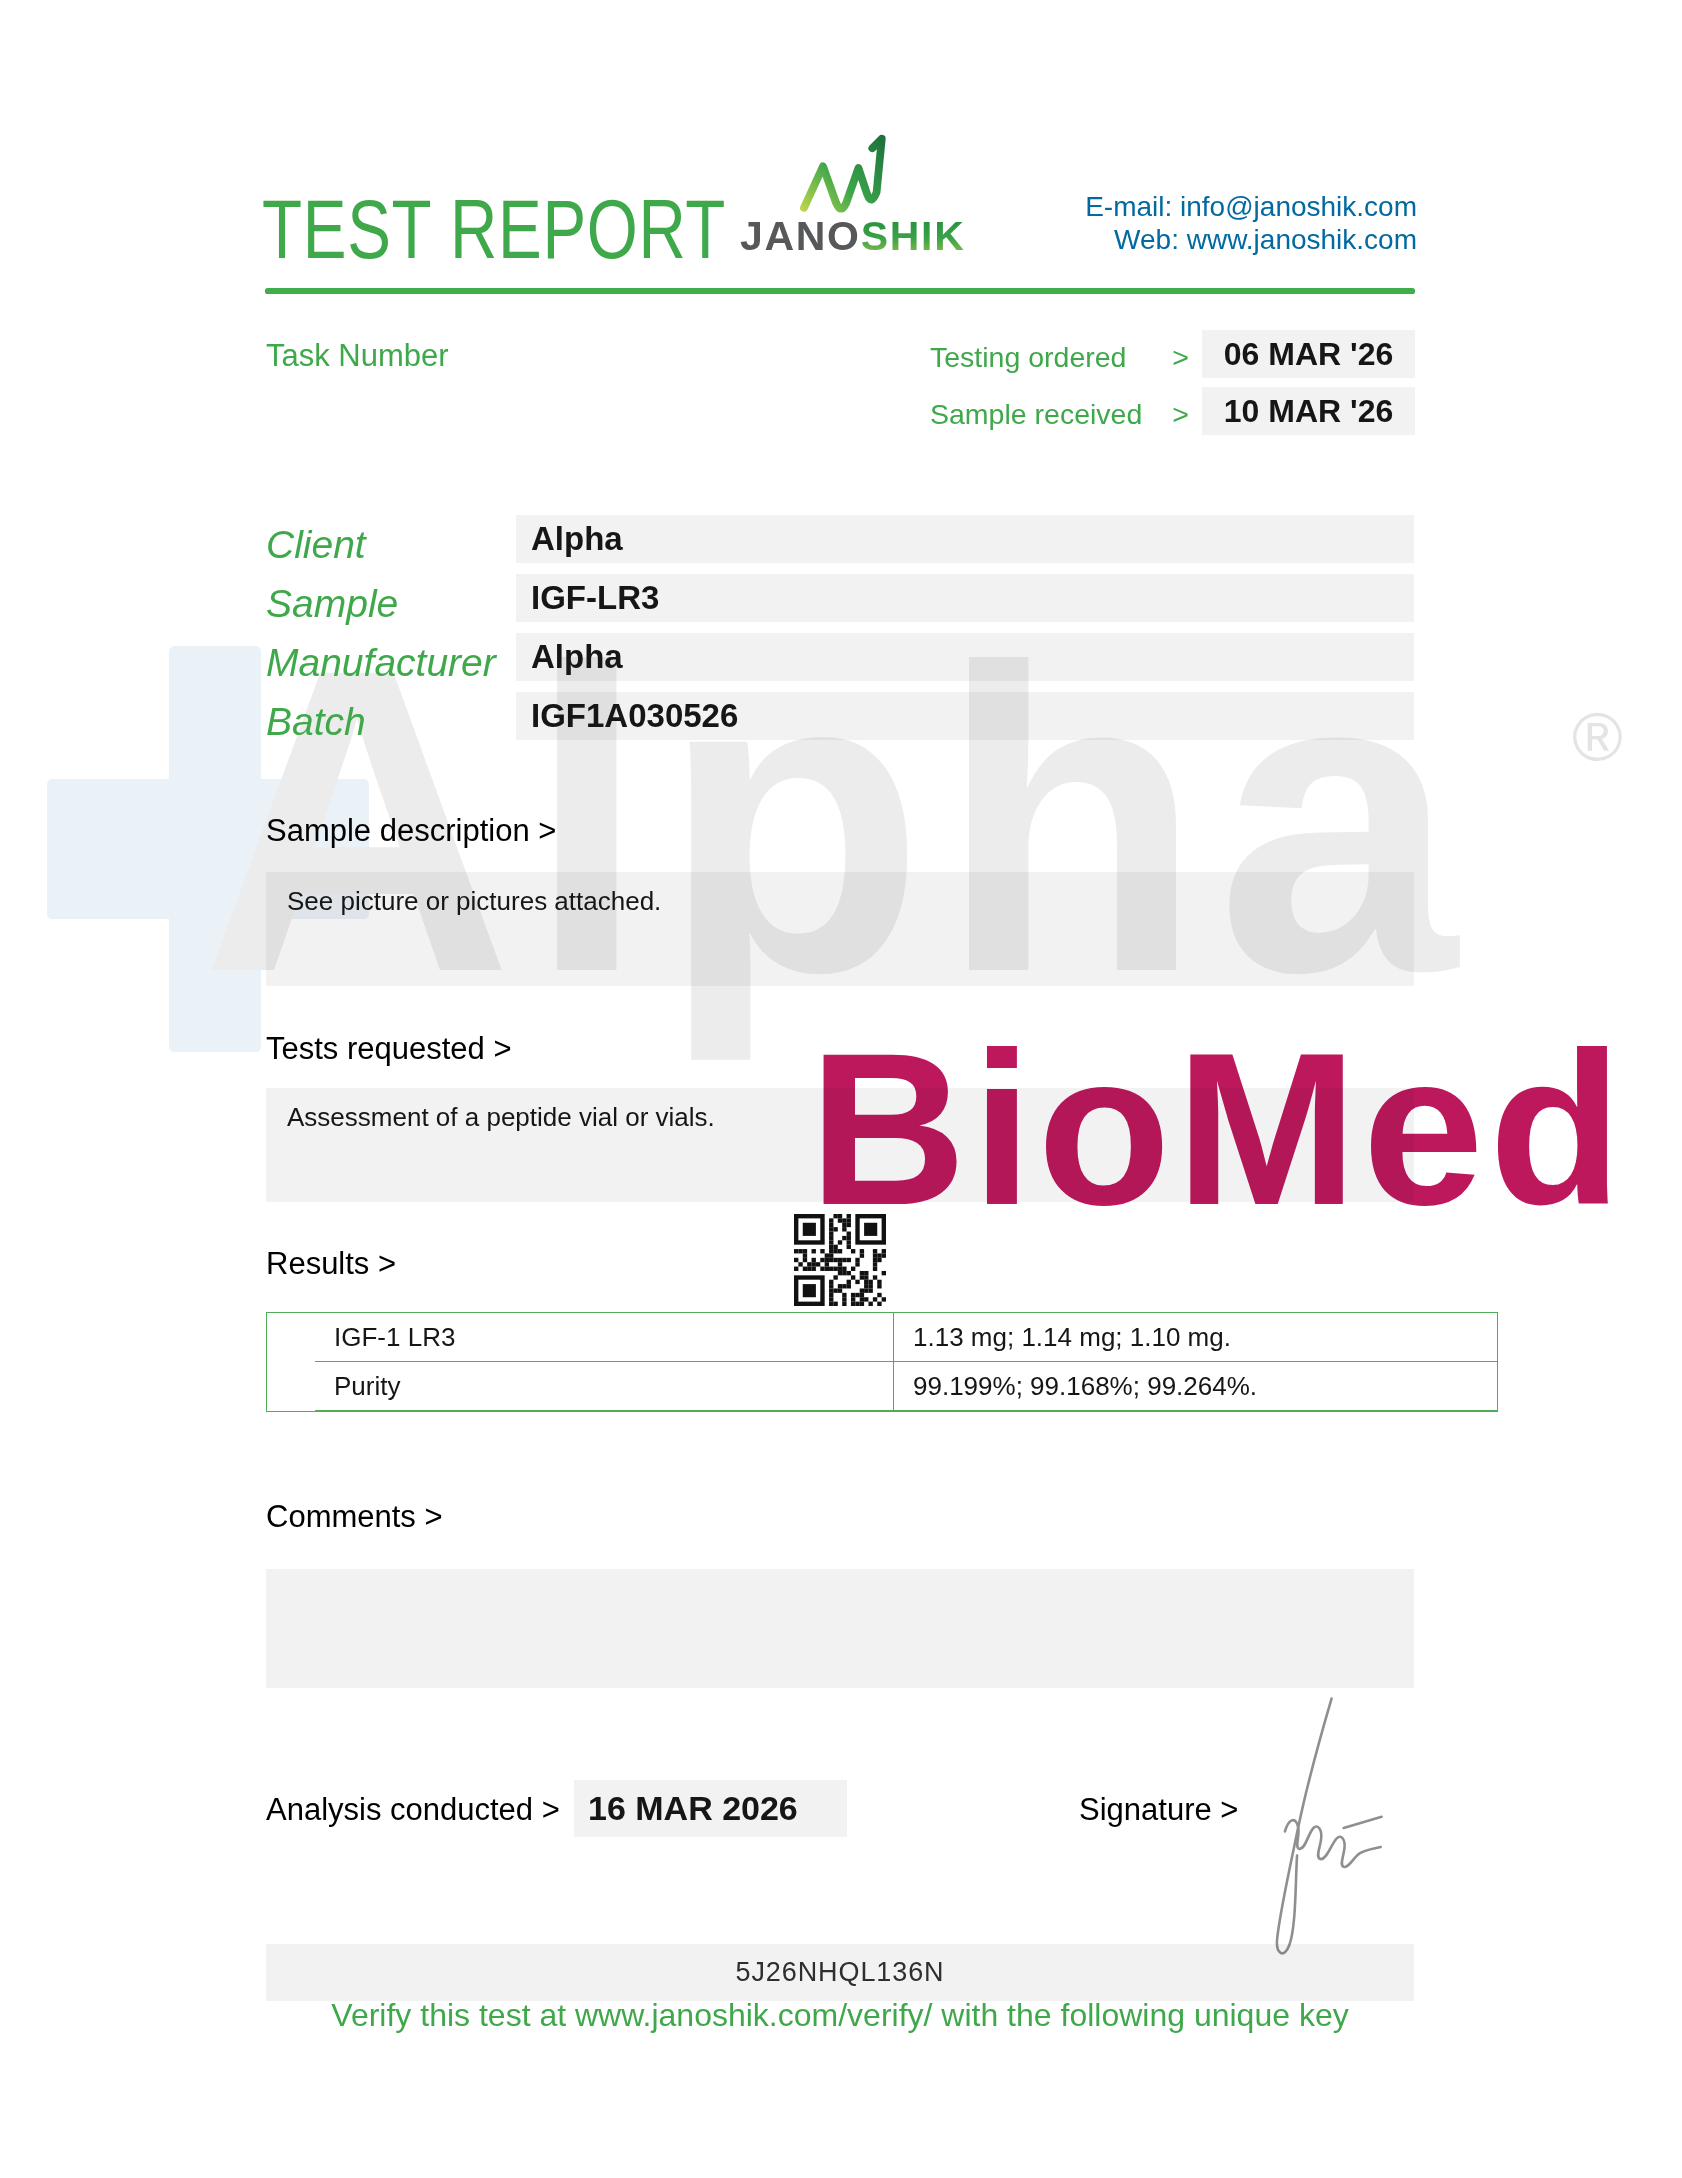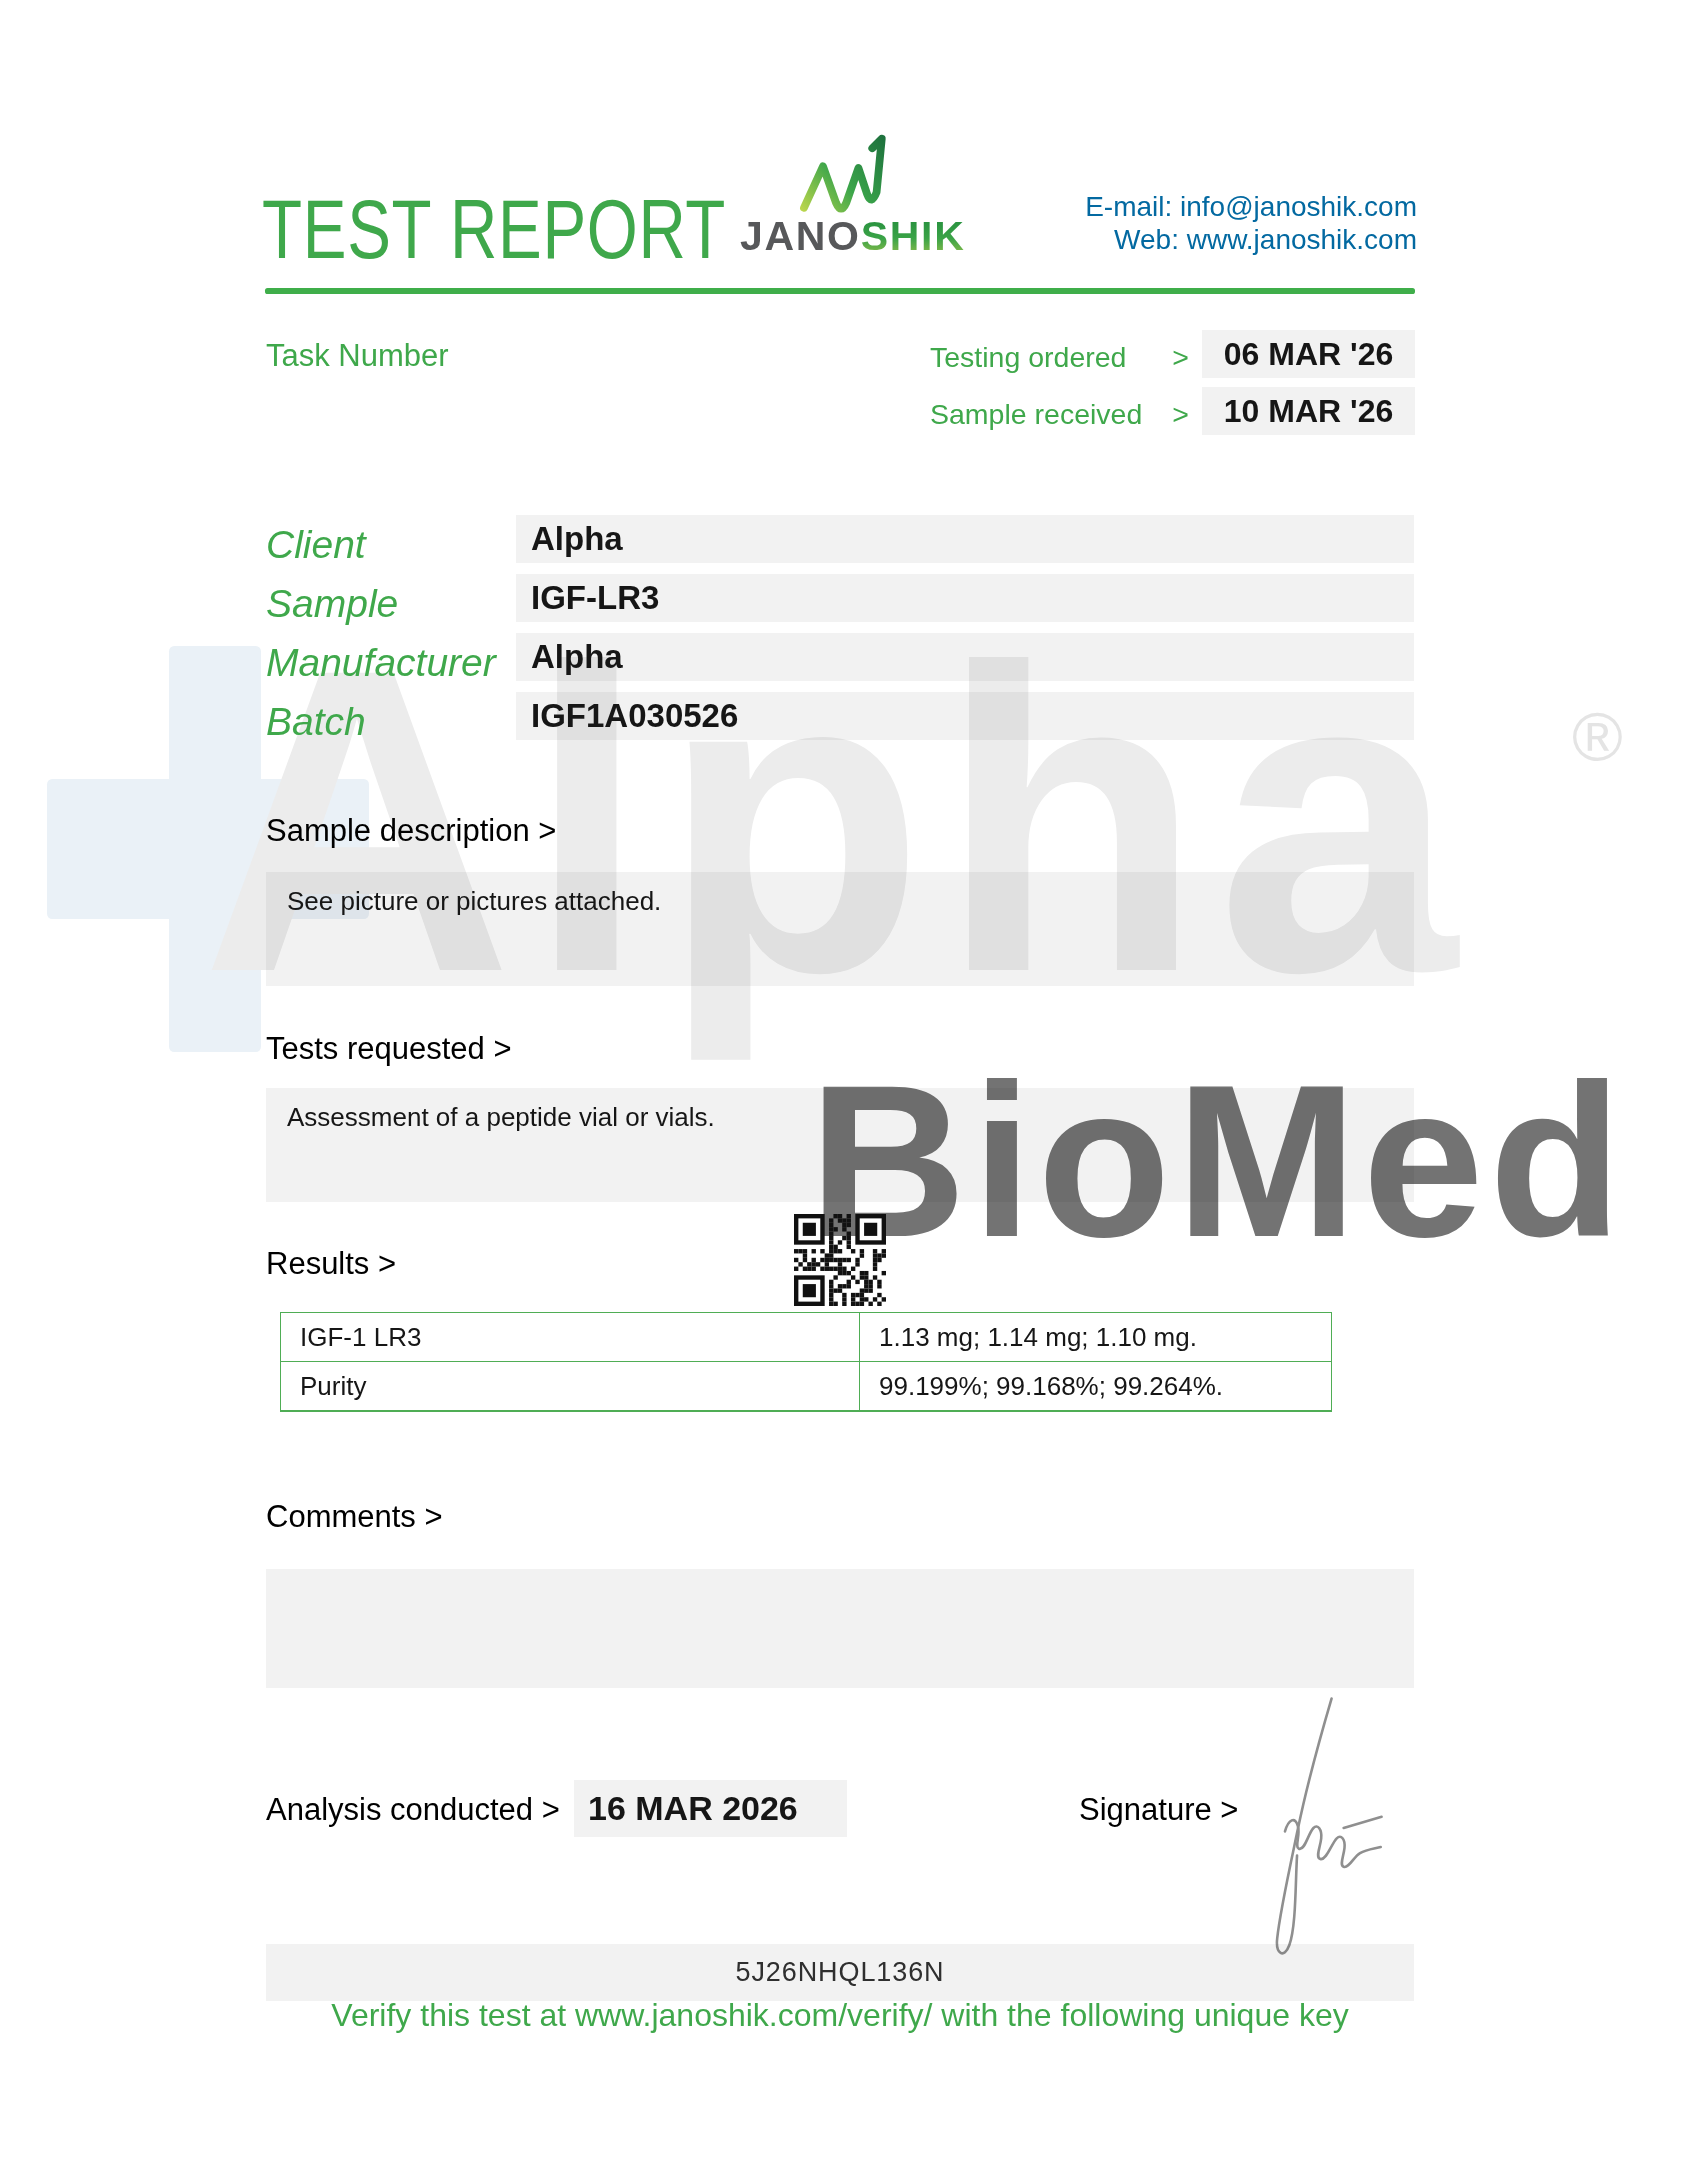--- a/index.html
+++ b/index.html
@@ -8,22 +8,22 @@
     font-family:"Liberation Sans","DejaVu Sans",sans-serif;color:#161616;
   }
   .abs{position:absolute;}
   
   .wm{position:absolute;inset:0;z-index:0;pointer-events:none;}
   .wm-cross-v{position:absolute;left:169px;top:646px;width:92px;height:406px;background:#EAF1F7;border-radius:5.2px;}
   .wm-cross-h{position:absolute;left:47px;top:779px;width:322px;height:140px;background:#EAF1F7;border-radius:5.2px;}
   .wm-alpha{position:absolute;left:201px;top:605px;font-size:432px;line-height:1;font-weight:bold;
     color:#ECECEC;letter-spacing:14px;}
   .wm-reg{position:absolute;left:1572px;top:702px;font-size:69px;line-height:1;color:#E4E4E4;}
-  .wm-biomed{position:absolute;left:809px;top:1052px;font-size:218px;line-height:1;font-weight:bold;
-    color:#737373;letter-spacing:5.2px;}
+  .wm-biomed{position:absolute;left:809px;top:1020px;font-size:218px;line-height:1;font-weight:bold;
+    color:#be185d;letter-spacing:5.2px;}
   
   .content{position:absolute;inset:0;z-index:1;}
   
   .title{left:262px;top:187px;font-size:84px;line-height:1;font-weight:400;color:#3FA84B;
     letter-spacing:0.9px;transform:scaleX(.78);transform-origin:left top;white-space:nowrap;}
   .logo-text{left:740px;top:216px;font-size:41px;line-height:1;font-weight:bold;letter-spacing:1.7px;white-space:nowrap;}
   .logo-jano{color:#57585A;}
   .logo-shik{color:#3AA347;}
   @supports ((-webkit-background-clip:text) or (background-clip:text)){
     .logo-shik{background:linear-gradient(180deg,#268F3E 10%,#3AA347 55%,#9CC14B 100%);
@@ -53,21 +53,21 @@
   .fr-0{top:515px;} .fr-1{top:574px;} .fr-2{top:633px;} .fr-3{top:692px;}
   .descbox{left:266px;width:1148px;background:rgba(10,10,10,0.055);}
   .descbox .body{padding:14px 0 0 21px;font-size:26px;line-height:1.2;color:#161616;}
   .sd-head{left:266px;top:814px;}
   .sd-box{top:872px;height:114px;}
   .tr-head{left:266px;top:1032px;}
   .tr-box{top:1088px;height:114px;}
   .res-head{left:266px;top:1247px;}
   .qr{left:794px;top:1214px;}
   
-  .rtable{left:280px;top:1312px;width:1052px;border:1.7px solid #4FAD55;box-sizing:border-box;background:rgba(255,255,255,0.55);}
+  .rtable{left:266px;top:1312px;width:1232px;border:1.7px solid #4FAD55;box-sizing:border-box;background:rgba(255,255,255,0.55);padding-left:48px;}
   .rrow{display:grid;grid-template-columns:578px 1fr;}
   .rrow + .rrow{border-top:1.7px solid #4FAD55;}
   .rcell{font-size:26px;line-height:48px;padding-left:19px;white-space:nowrap;overflow:hidden;}
   .rcell.rright{border-left:1.7px solid #4FAD55;}
   .rrow-2 .rcell{line-height:51px;}
   .cm-head{left:266px;top:1500px;}
   .cm-box{top:1569px;height:119px;}
   
   .an-label{left:266px;top:1793px;}
   .an-box{left:574px;top:1780px;width:273px;height:57px;}

